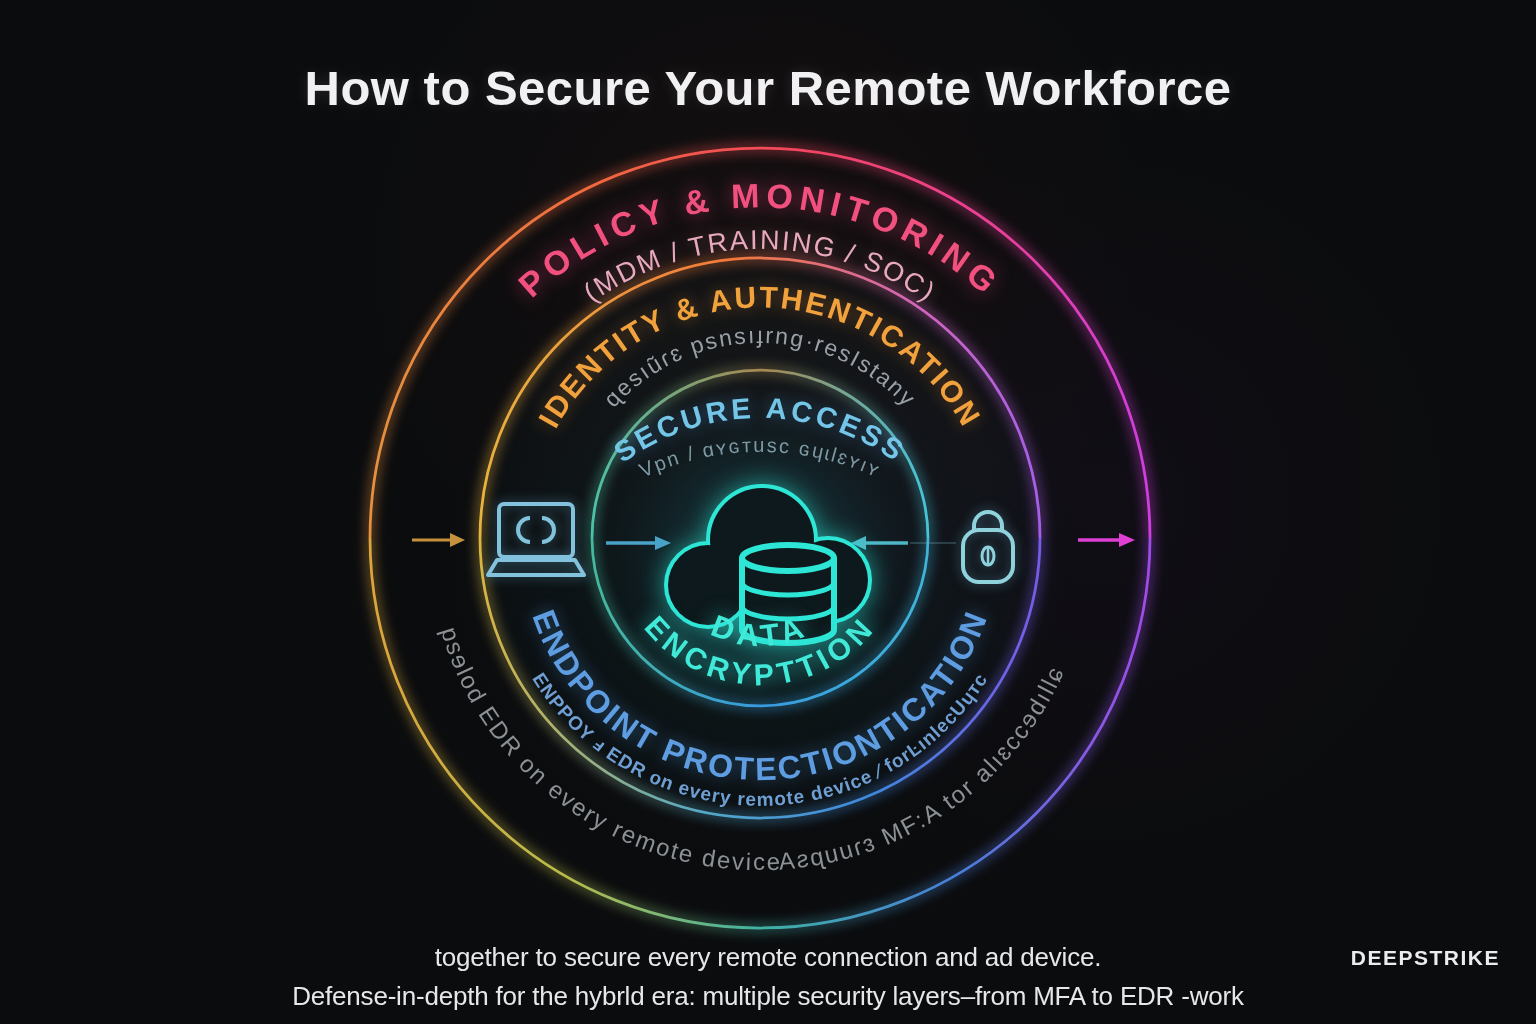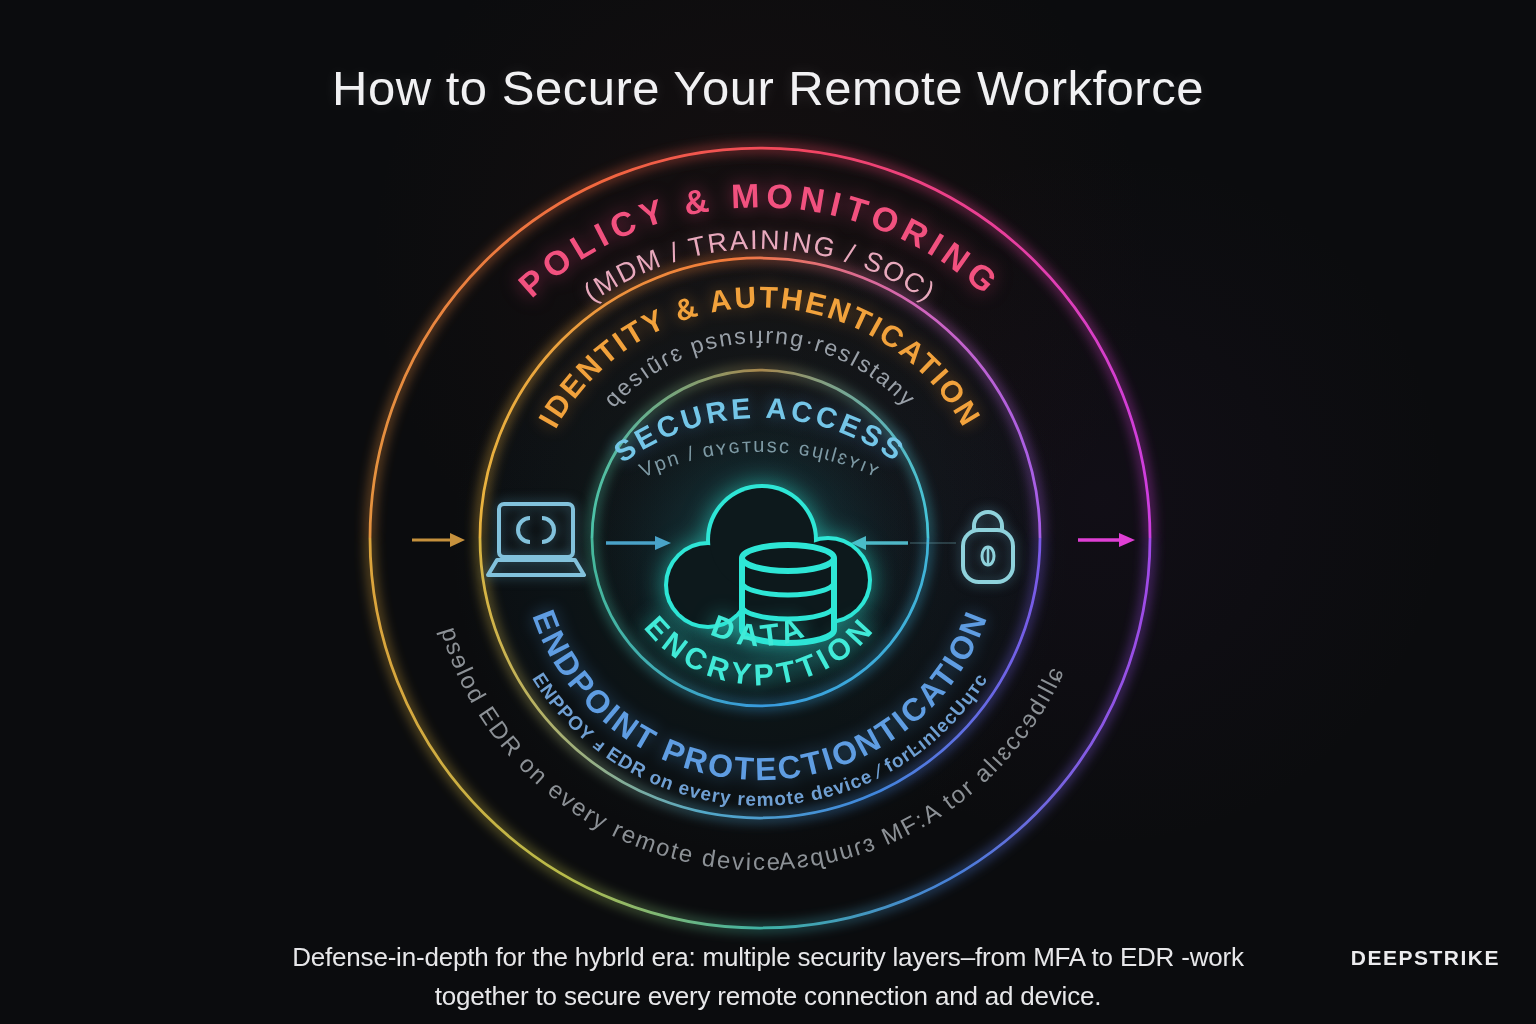--- a/index.html
+++ b/index.html
@@ -7,21 +7,21 @@
     position:relative;width:1536px;height:1024px;overflow:hidden;
     background:
       radial-gradient(circle 430px at 760px 545px, rgba(28,82,88,.20), rgba(0,0,0,0) 72%),
       radial-gradient(circle 560px at 760px 260px, rgba(110,45,35,.10), rgba(0,0,0,0) 70%),
       radial-gradient(circle 500px at 1100px 500px, rgba(90,40,120,.08), rgba(0,0,0,0) 70%),
       #0b0c0e;
     font-family:"Liberation Sans","DejaVu Sans",sans-serif;
   }
   .title{
     position:absolute;top:60px;left:0;right:0;text-align:center;
-    font-size:49px;font-weight:normal;color:#f1f1f3;letter-spacing:.5px;
+    font-size:49px;font-weight:bold;color:#f1f1f3;letter-spacing:.5px;
     text-shadow:0 0 14px rgba(255,255,255,.12);
   }
   .caption{
     position:absolute;top:938px;left:0;width:100%;text-align:center;
     font-size:26px;color:#e7e7e9;line-height:39px;letter-spacing:-.2px;
   }
   .brand{
     position:absolute;top:946px;right:36px;
     font-size:21px;font-weight:bold;color:#ececee;letter-spacing:1.5px;
   }
@@ -213,18 +213,18 @@
 
     <text class="t" text-anchor="middle" font-size="24" letter-spacing="2" fill="#8c9196">
       <textPath href="#tp-grayl" xlink:href="#tp-grayl" startOffset="50%">psɘlod EDR on every remote device</textPath>
     </text>
     <text class="t" text-anchor="middle" font-size="24" letter-spacing="2" fill="#8c9196">
       <textPath href="#tp-grayr" xlink:href="#tp-grayr" startOffset="50%">Aƨɋuuɾɜ MF:A tor alıɛccɘdıllɕ</textPath>
     </text>
   </svg>
 
   <div class="caption">
+    <div>together to secure every remote connection and ad device.</div>
     <div>Defense-in-depth for the hybrld era: multiple security layers–from MFA to EDR -work</div>
-    <div>together to secure every remote connection and ad device.</div>
   </div>
 
   <div class="brand">DEEPSTRIKE</div>
 </div>
 
 </body></html>

